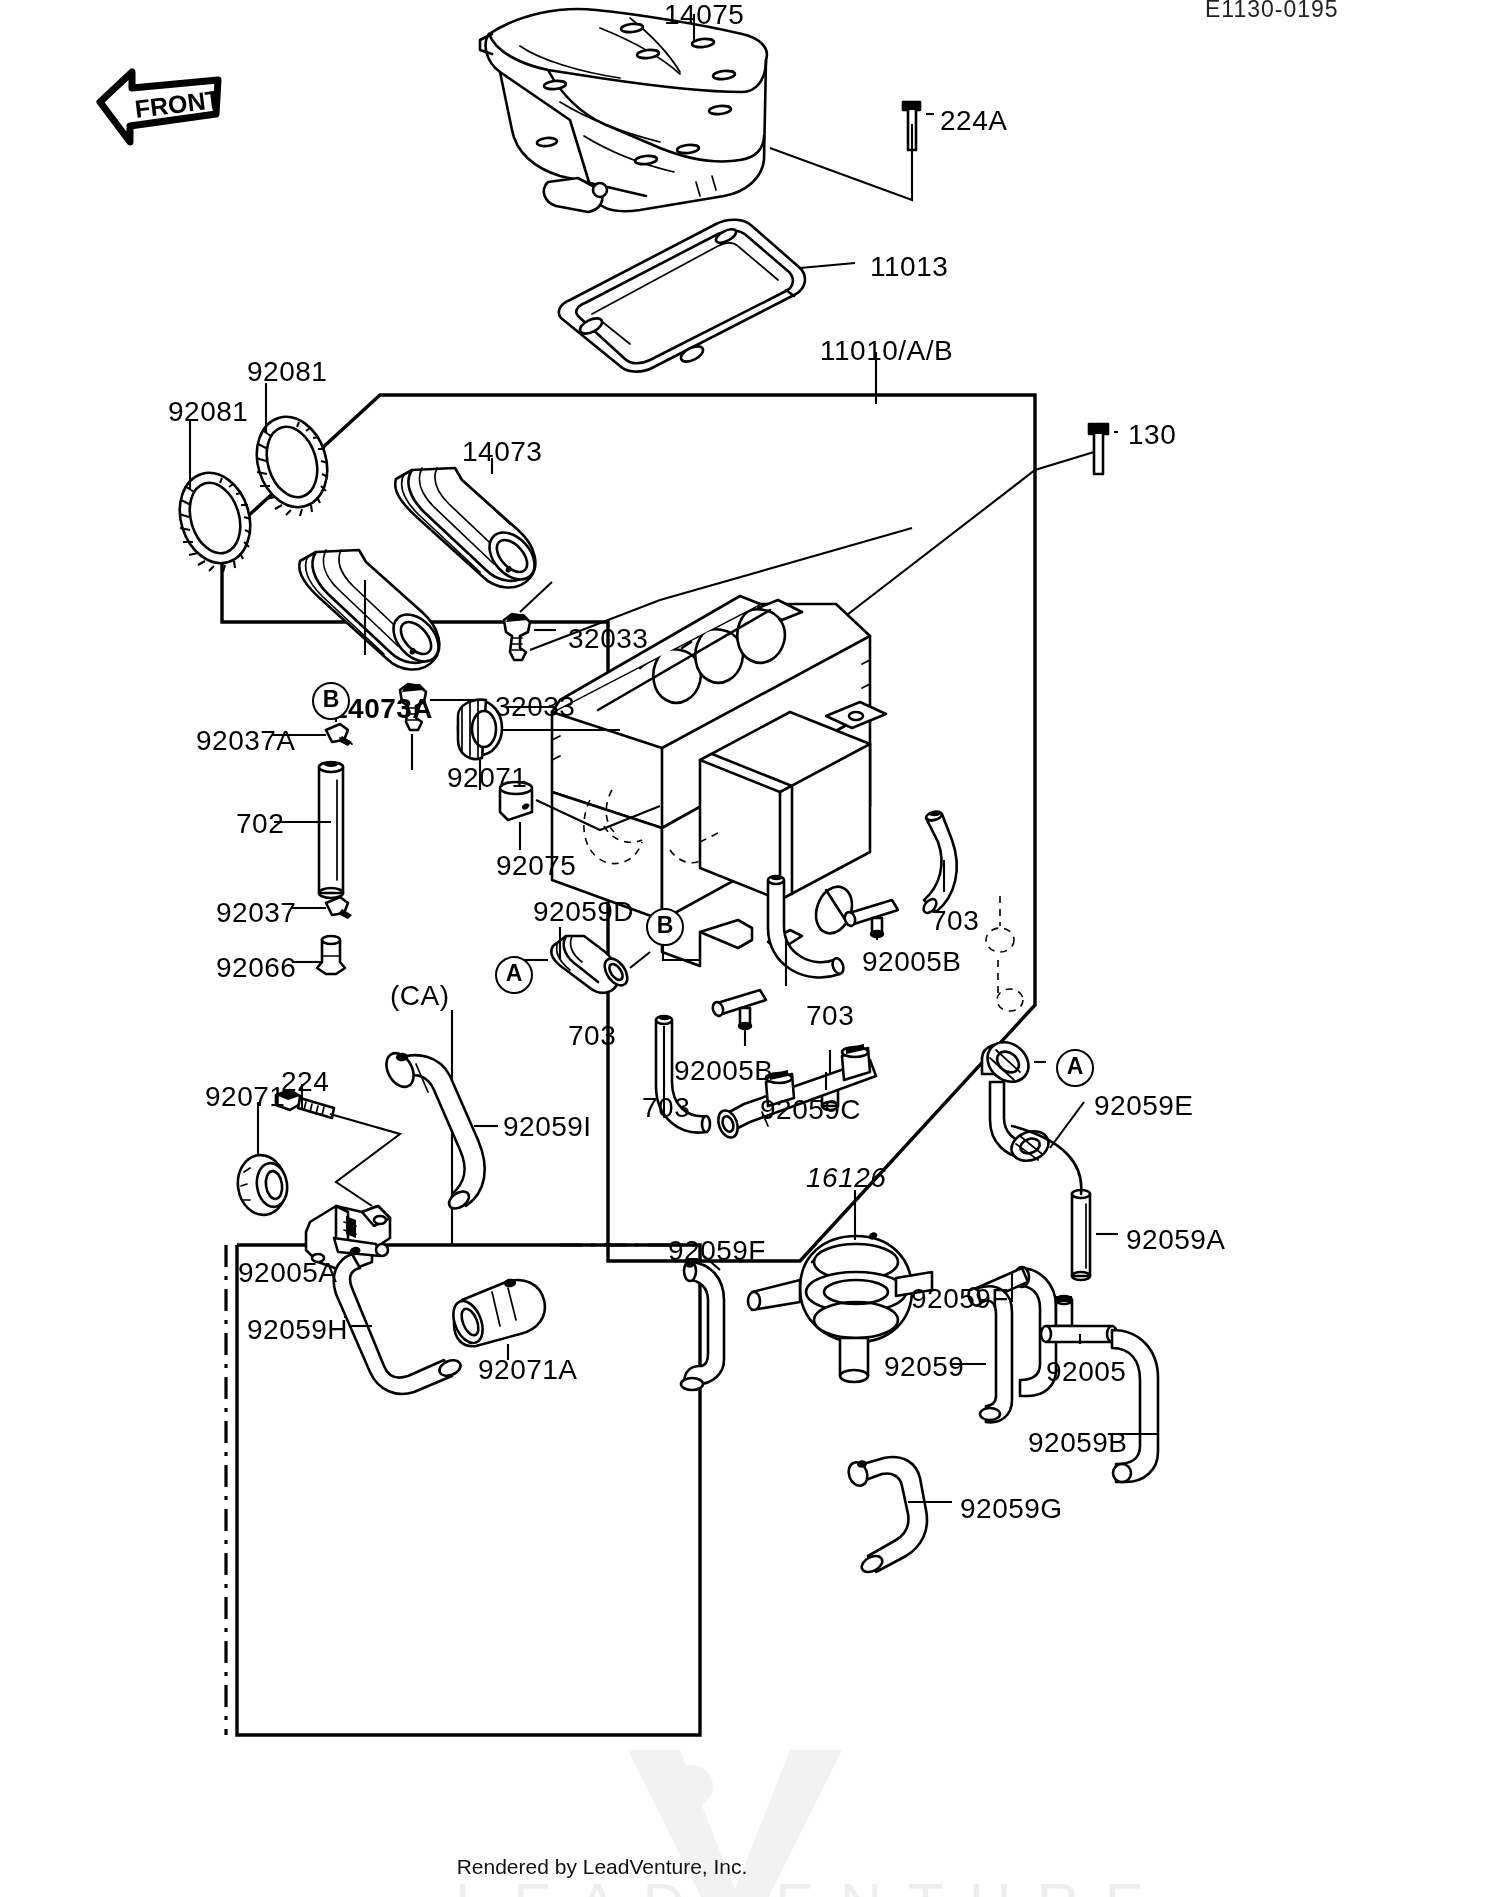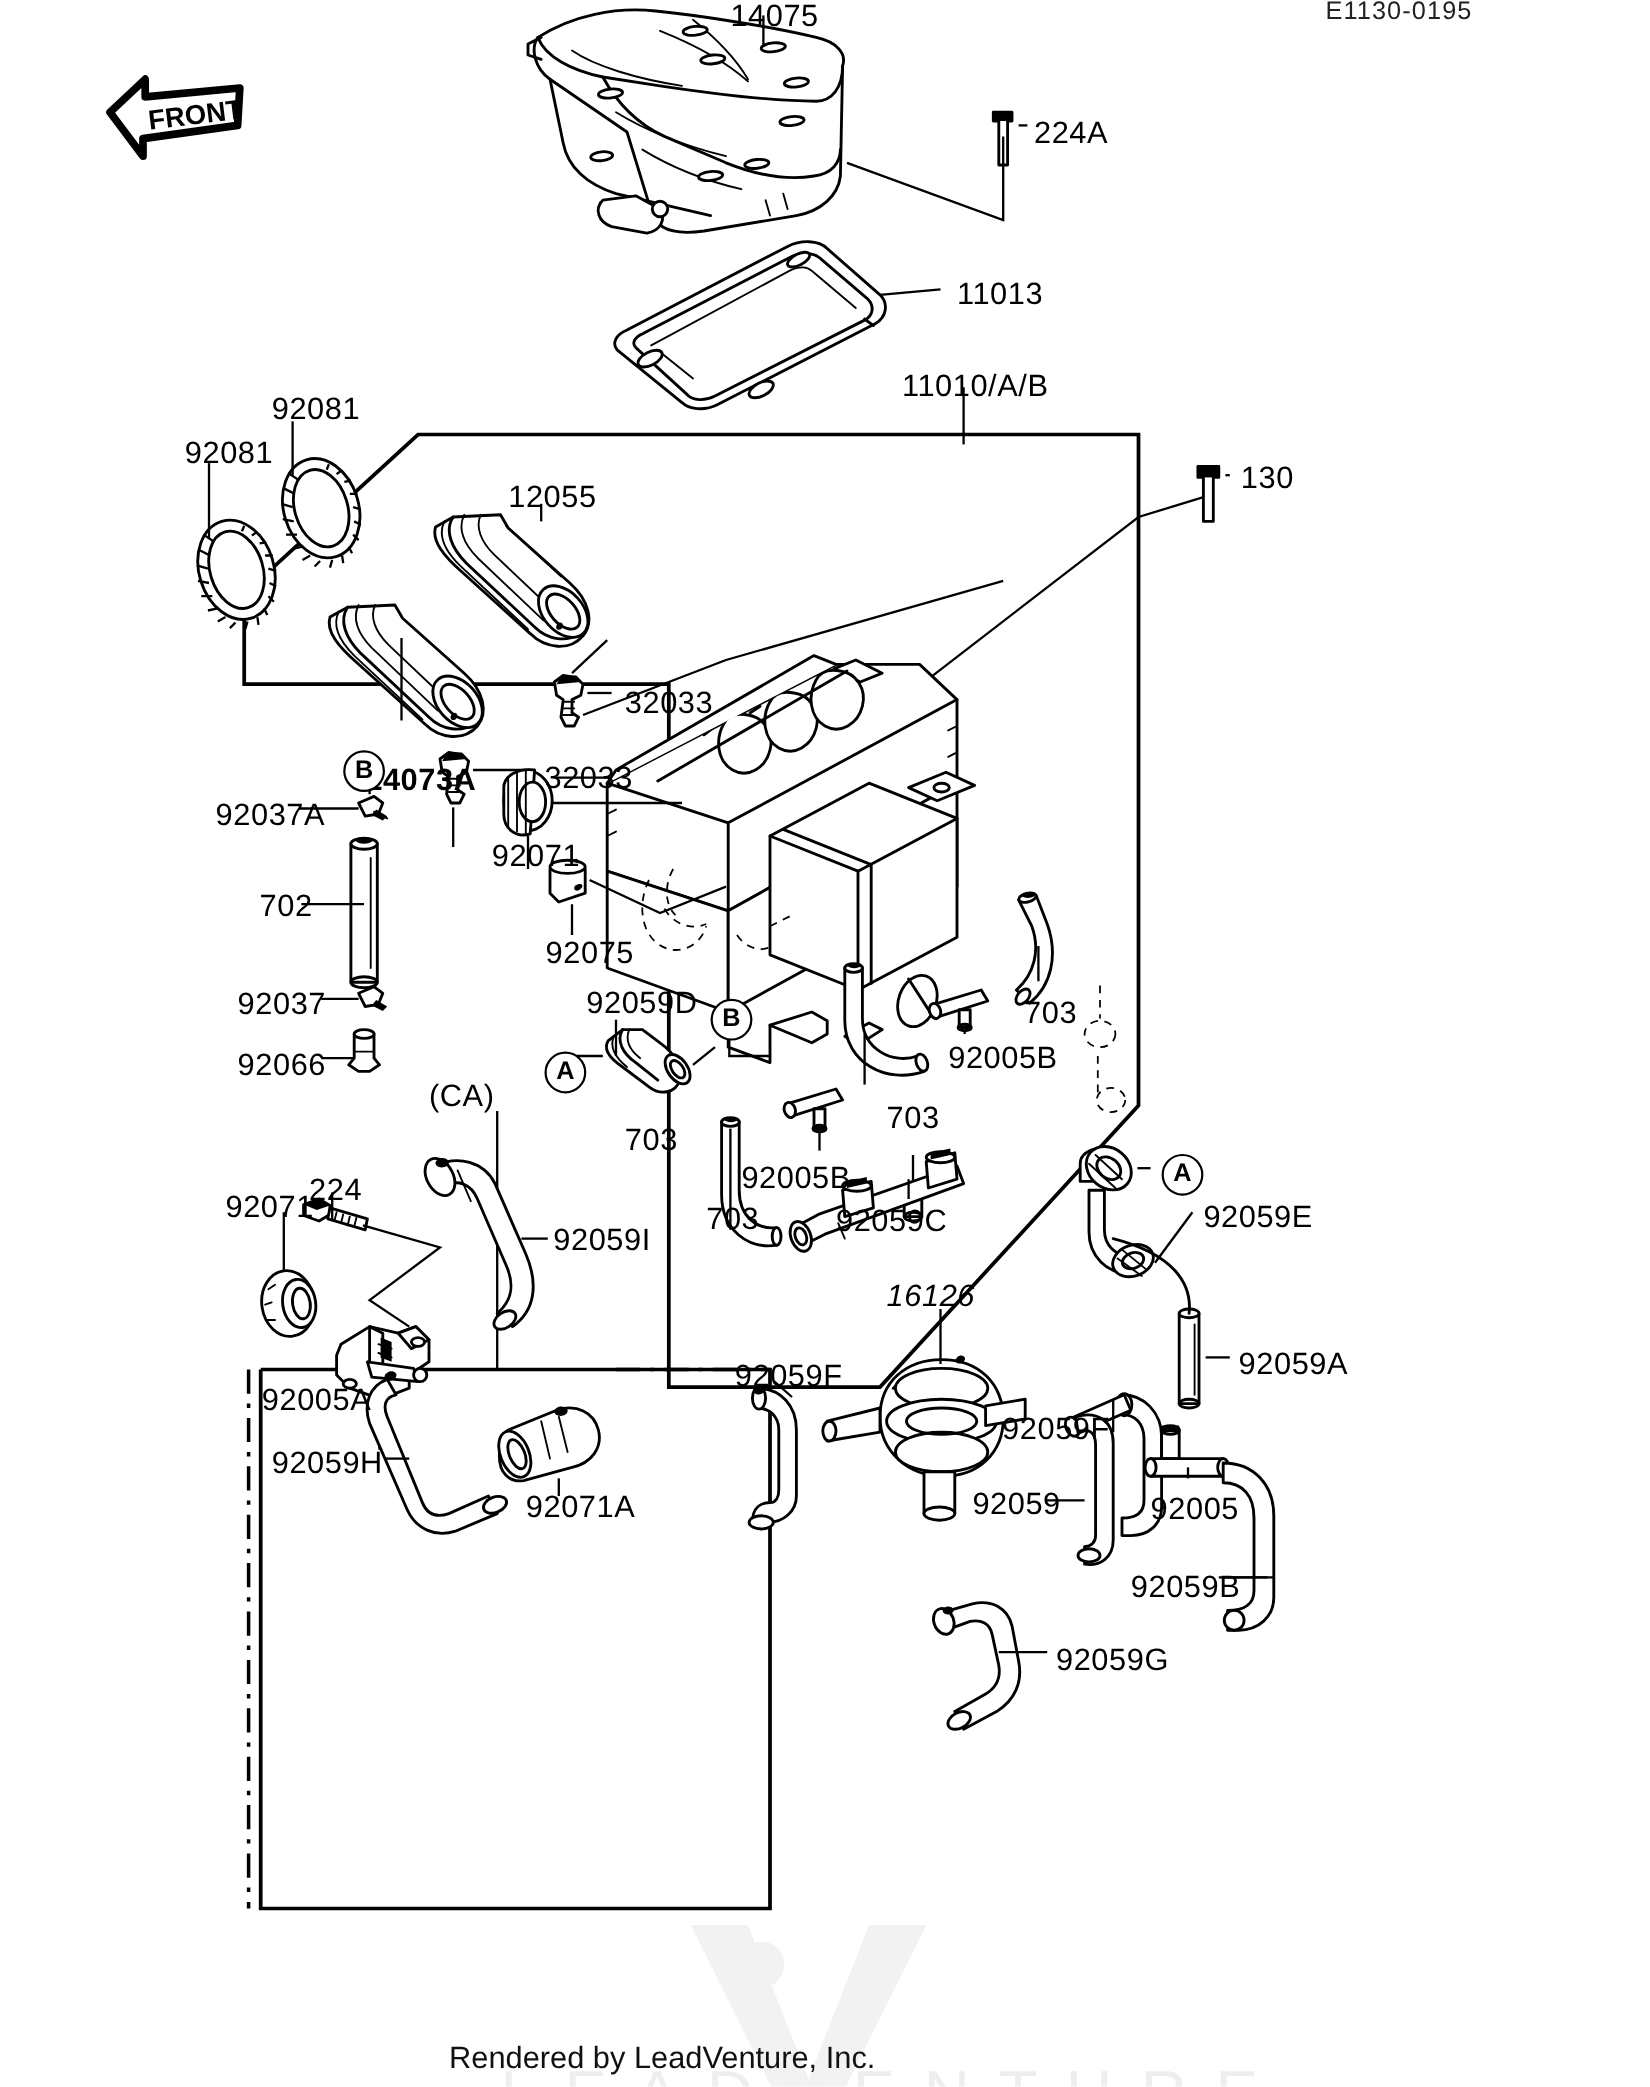--- a/index.html
+++ b/index.html
@@ -66,21 +66,21 @@
     color:#222;
     letter-spacing:1px;
     white-space:nowrap;
     font-family:"Liberation Sans", sans-serif;
   }
   .footer{
     position:absolute;
     left:0; top:1855px;
     width:1204px;
     text-align:center;
-    font-size:28px;
+    font-size:21px;
     color:#111;
     z-index:6;
     font-family:"Liberation Sans", sans-serif;
   }
   .circ{
     position:absolute;
     z-index:6;
     width:34px;height:34px;
     border:2.5px solid #000;
     border-radius:50%;
@@ -646,21 +646,21 @@
 
   </svg>
 
   <div class="lbl" style="left:664px;top:0px;">14075</div>
   <div class="lbl" style="left:940px;top:106px;">224A</div>
   <div class="lbl" style="left:870px;top:252px;">11013</div>
   <div class="lbl" style="left:820px;top:336px;">11010/A/B</div>
   <div class="lbl" style="left:247px;top:357px;">92081</div>
   <div class="lbl" style="left:168px;top:397px;">92081</div>
   <div class="lbl" style="left:1128px;top:420px;text-align:center;">130</div>
-  <div class="lbl" style="left:462px;top:437px;">12055</div>
+  <div class="lbl" style="left:462px;top:437px;">14073</div>
   <div class="lbl" style="left:568px;top:624px;">32033</div>
   <div class="lbl" style="left:332px;top:694px;font-weight:bold;">14073A</div>
   <div class="lbl" style="left:495px;top:692px;">32033</div>
   <div class="lbl" style="left:196px;top:726px;">92037A</div>
   <div class="lbl" style="left:447px;top:763px;">92071</div>
   <div class="lbl" style="left:236px;top:809px;">702</div>
   <div class="lbl" style="left:484px;top:851px;margin-left:12px;">92075</div>
   <div class="lbl" style="left:216px;top:898px;">92037</div>
   <div class="lbl" style="left:533px;top:897px;">92059D</div>
   <div class="lbl" style="left:931px;top:906px;">703</div>

